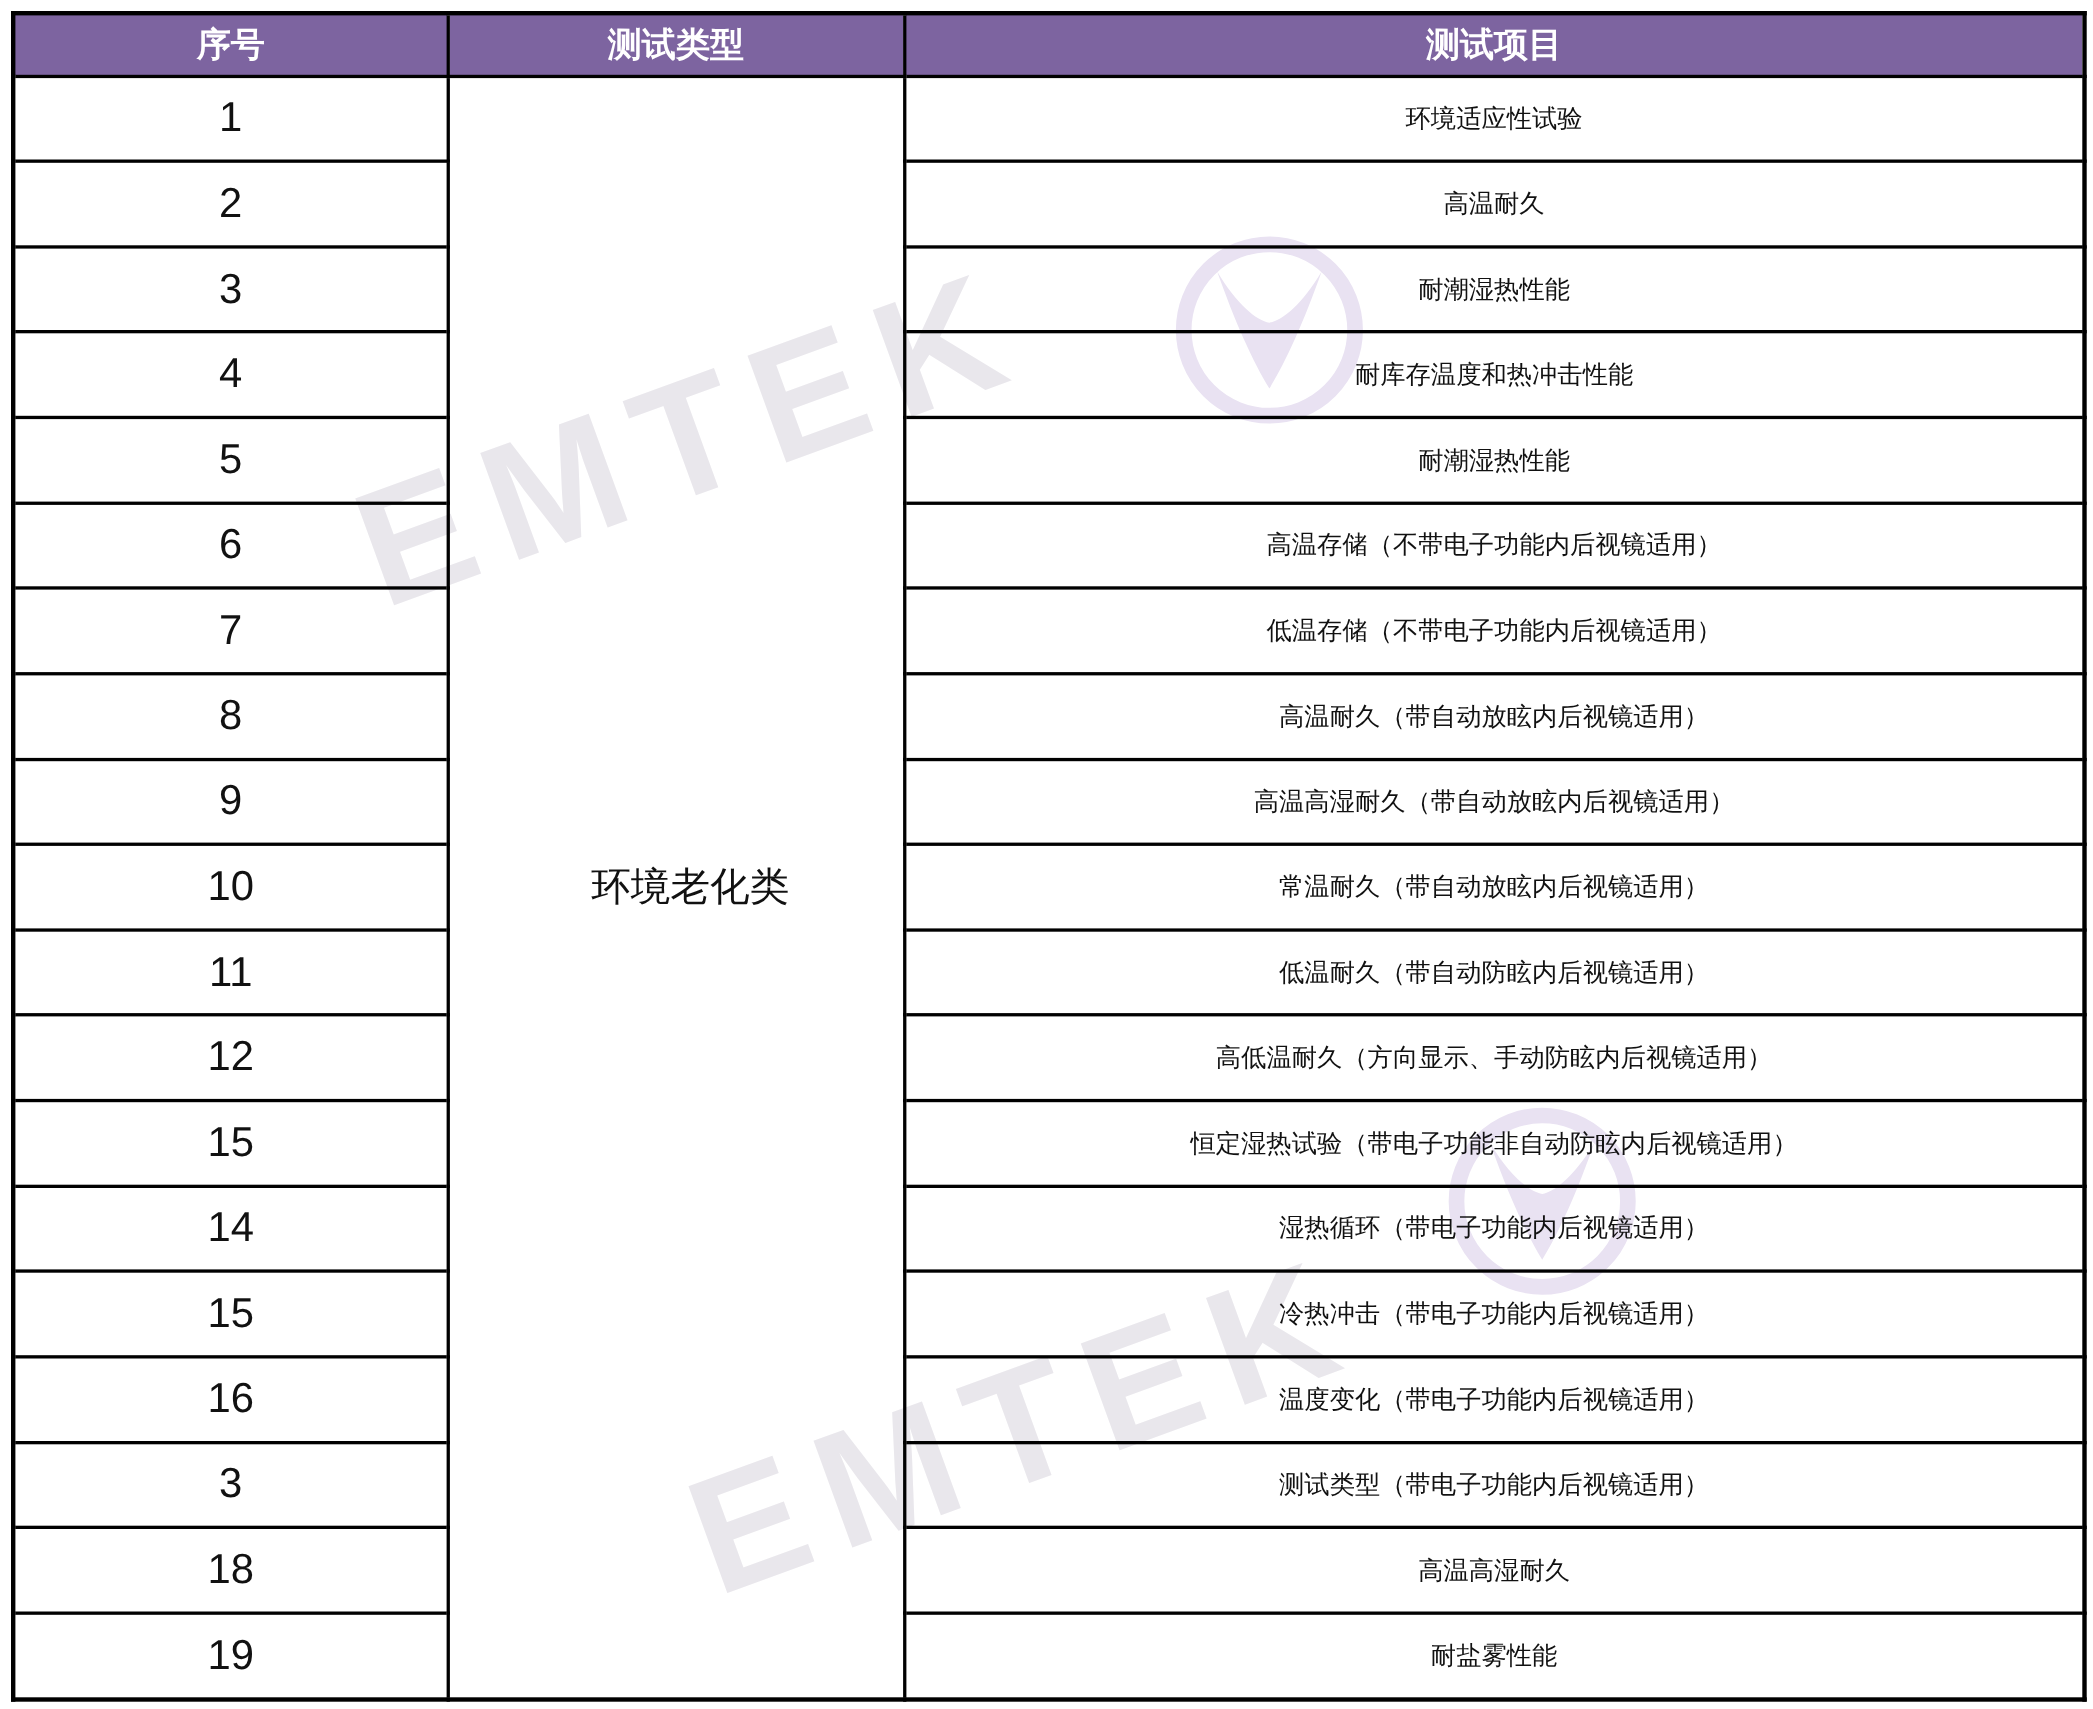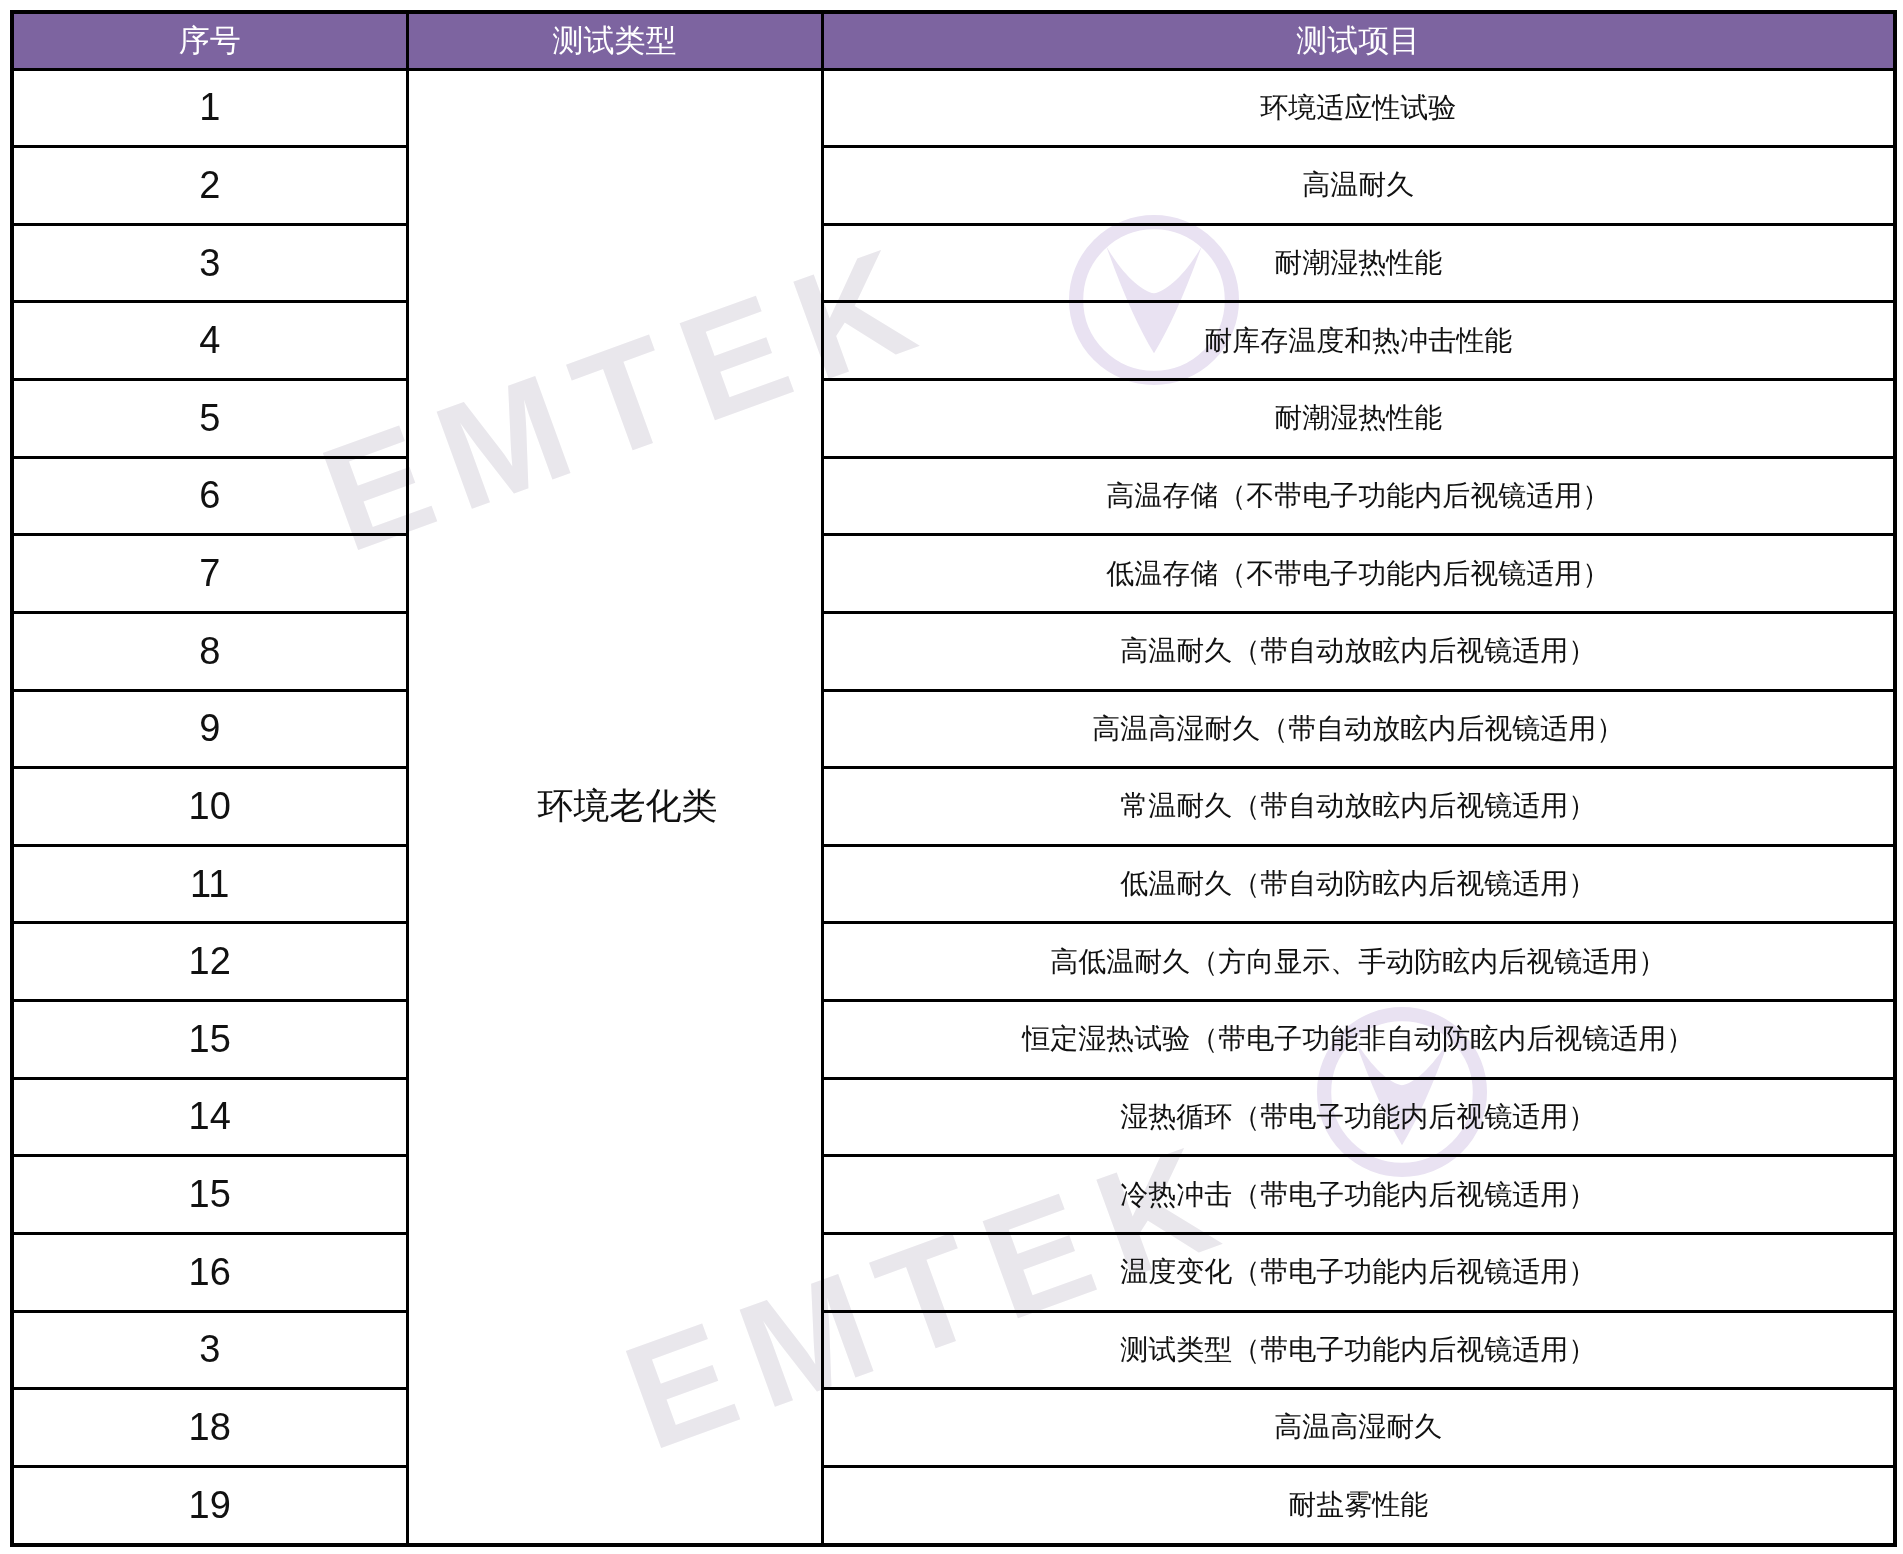--- a/index.html
+++ b/index.html
@@ -53,26 +53,26 @@
     text-align: center;
     vertical-align: middle;
     padding: 0 6px;
     overflow: hidden;
   }
   table { border: 4px solid #000000; }
   thead tr { height: 57px; }
   th {
     background: #7d64a0;
     color: #ffffff;
-    font-weight: normal;
+    font-weight: bold;
     font-size: 31px;
   }
   td {
     color: #111111;
-    font-size: 28px;
+    font-size: 23px;
     background: transparent;
   }
   td.num { font-size: 38px; }
   td.type-cell { font-size: 36px; padding-left: 32px; }
   col.c1 { width: 395px; }
   col.c2 { width: 415px; }
   col.c3 { width: 1073px; }
 </style>
 </head>
 <body>

